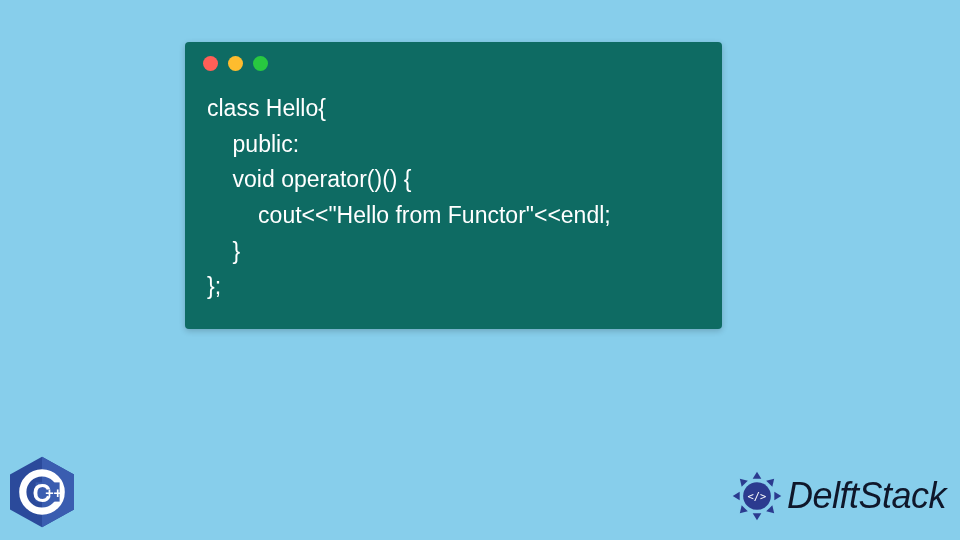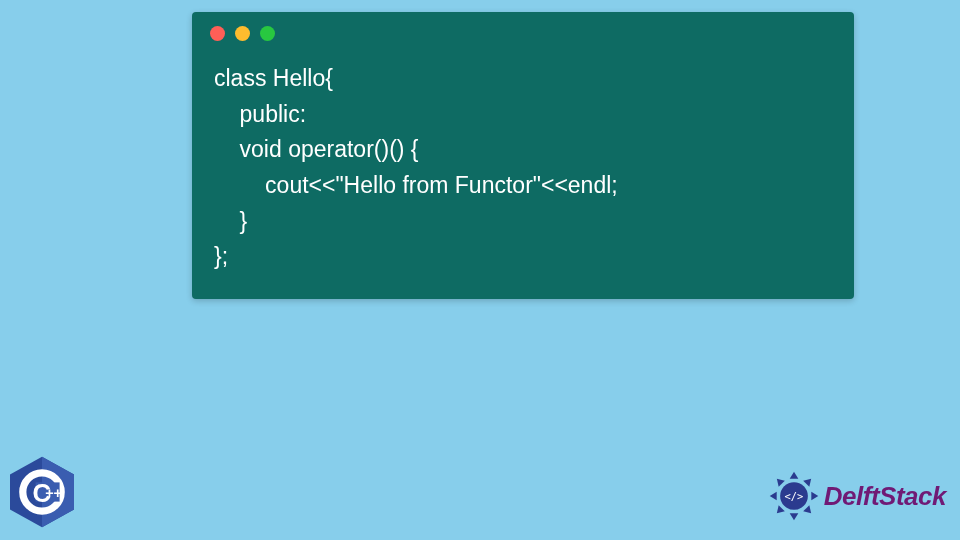--- a/index.html
+++ b/index.html
@@ -7,27 +7,26 @@
     width: 960px;
     height: 540px;
     background: #87ceeb;
     position: relative;
     font-family: -apple-system, "Segoe UI", Arial, sans-serif;
     overflow: hidden;
   }
   .code-window {
     position: absolute;
     left: 185px;
-    top: 12px;
-    width: 662px;
+    top: 42px;
+    width: 537px;
     background: #0e6b63;
     border-radius: 4px;
     box-shadow: 0 2px 6px rgba(0,0,0,0.2);
     padding-bottom: 16px;
-    margin-left: 7px;
   }
   .titlebar {
     display: flex;
     align-items: center;
     gap: 10px;
     padding: 14px 18px 6px 18px;
   }
   .dot {
     width: 15px;
     height: 15px;
@@ -54,23 +53,23 @@
   }
   .delft-logo {
     position: absolute;
     right: 14px;
     bottom: 18px;
     display: flex;
     align-items: center;
     gap: 4px;
   }
   .delft-text {
-    color: #701a75;
-    font-size: 26px;
-    font-weight: 700;
+    color: #0f172a;
+    font-size: 36px;
+    font-weight: 400;
     font-style: italic;
     letter-spacing: -0.5px;
   }
   .delft-medallion {
     width: 52px;
     height: 52px;
   }
 </style>
 </head>
 <body>

